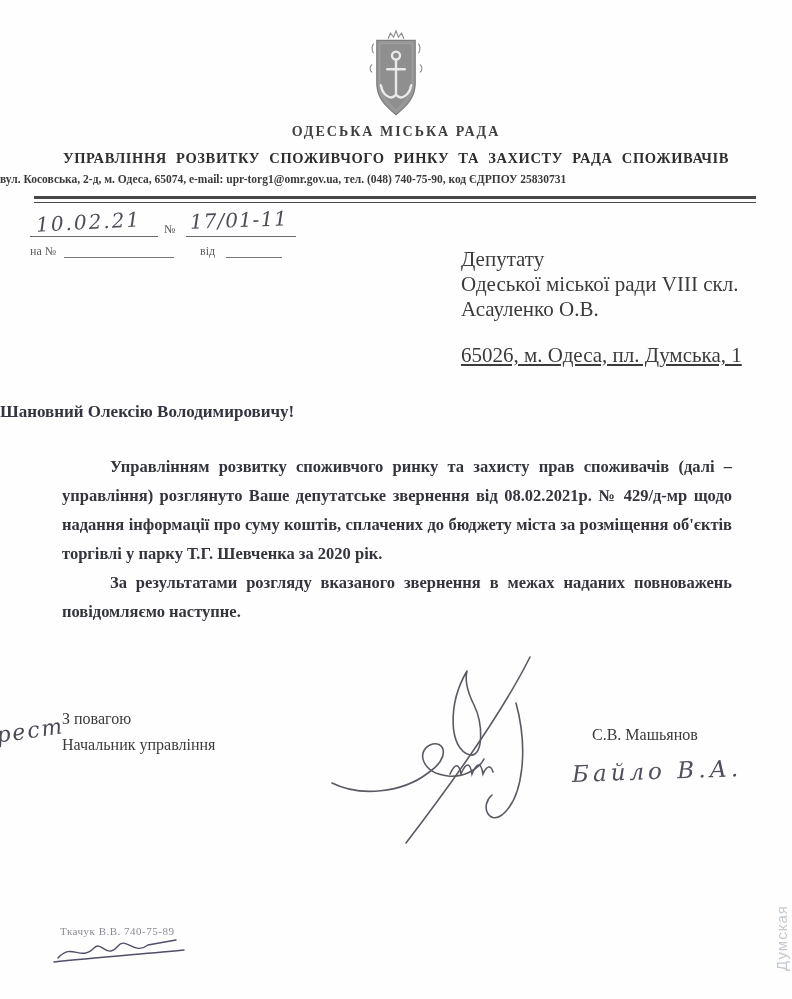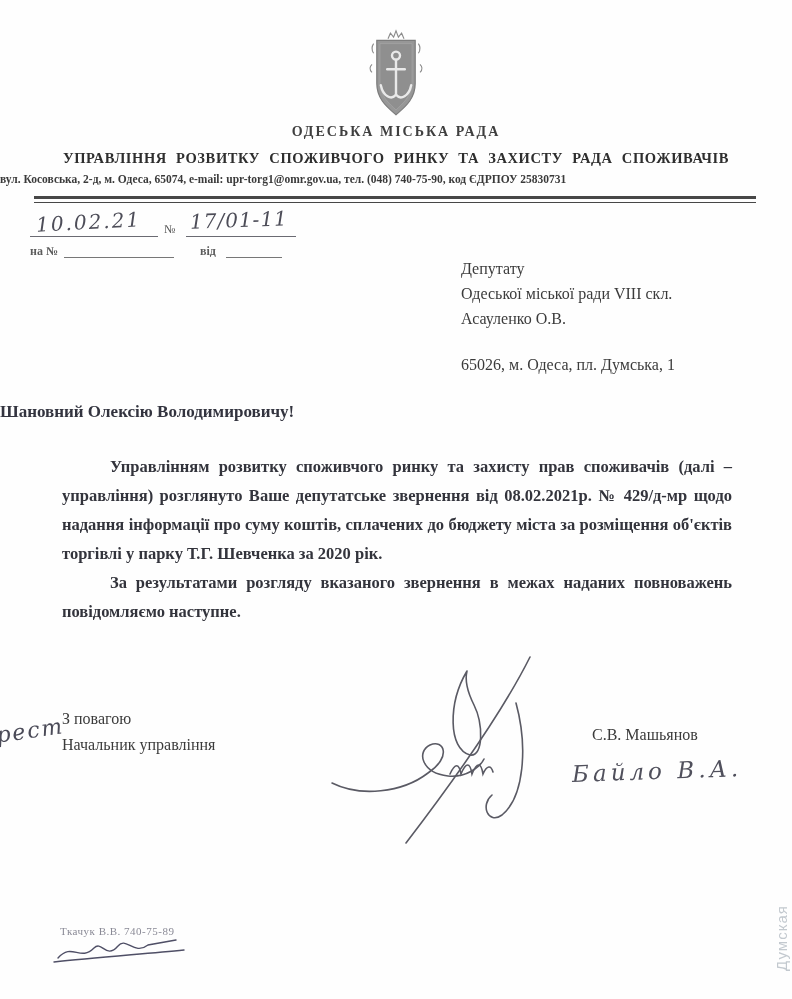--- a/index.html
+++ b/index.html
@@ -42,31 +42,31 @@
     position:absolute;left:8px;top:2px;font-size:20px;letter-spacing:2px;
     transform:rotate(-3deg);
   }
   .ref-no-label{position:absolute;left:136px;top:14px;font-size:12px;color:#555;}
   .ref-number{
     position:absolute;left:162px;top:0px;font-size:20px;letter-spacing:1px;
     transform:rotate(-2deg);
   }
   .u1{position:absolute;left:2px;top:28px;width:128px;border-bottom:1.5px solid #6a6a72;}
   .u2{position:absolute;left:158px;top:28px;width:110px;border-bottom:1.5px solid #6a6a72;}
-  .ref-line2{position:relative;height:22px;margin-top:2px;font-weight:bold;color:#5c5c5c;}
+  .ref-line2{position:relative;height:22px;margin-top:2px;font-weight:normal;color:#5c5c5c;}
   .ref-onno{position:absolute;left:2px;top:2px;}
   .u3{position:absolute;left:36px;top:15px;width:110px;border-bottom:1px solid #777;}
   .ref-vid{position:absolute;left:172px;top:2px;}
   .u4{position:absolute;left:198px;top:15px;width:56px;border-bottom:1px solid #777;}
   
   .recipient{
-    position:absolute;left:461px;top:256px;width:300px;
-    font-size:16px;line-height:25px;color:#3b3b3b;
+    position:absolute;left:461px;top:247px;width:300px;
+    font-size:21px;line-height:25px;color:#3b3b3b;
   }
-  .recipient .addr{margin-top:21px;}
+  .recipient .addr{margin-top:21px;text-decoration:underline;}
   
   .salutation{
     position:absolute;top:402px;left:0;width:100%;
     text-align:left;font-size:17px;font-weight:600;color:#33343f;
   }
   
   .body-text{
     position:absolute;left:62px;top:452px;width:670px;
     font-size:16.5px;line-height:29px;text-align:justify;
     font-weight:600;color:#33343c;

